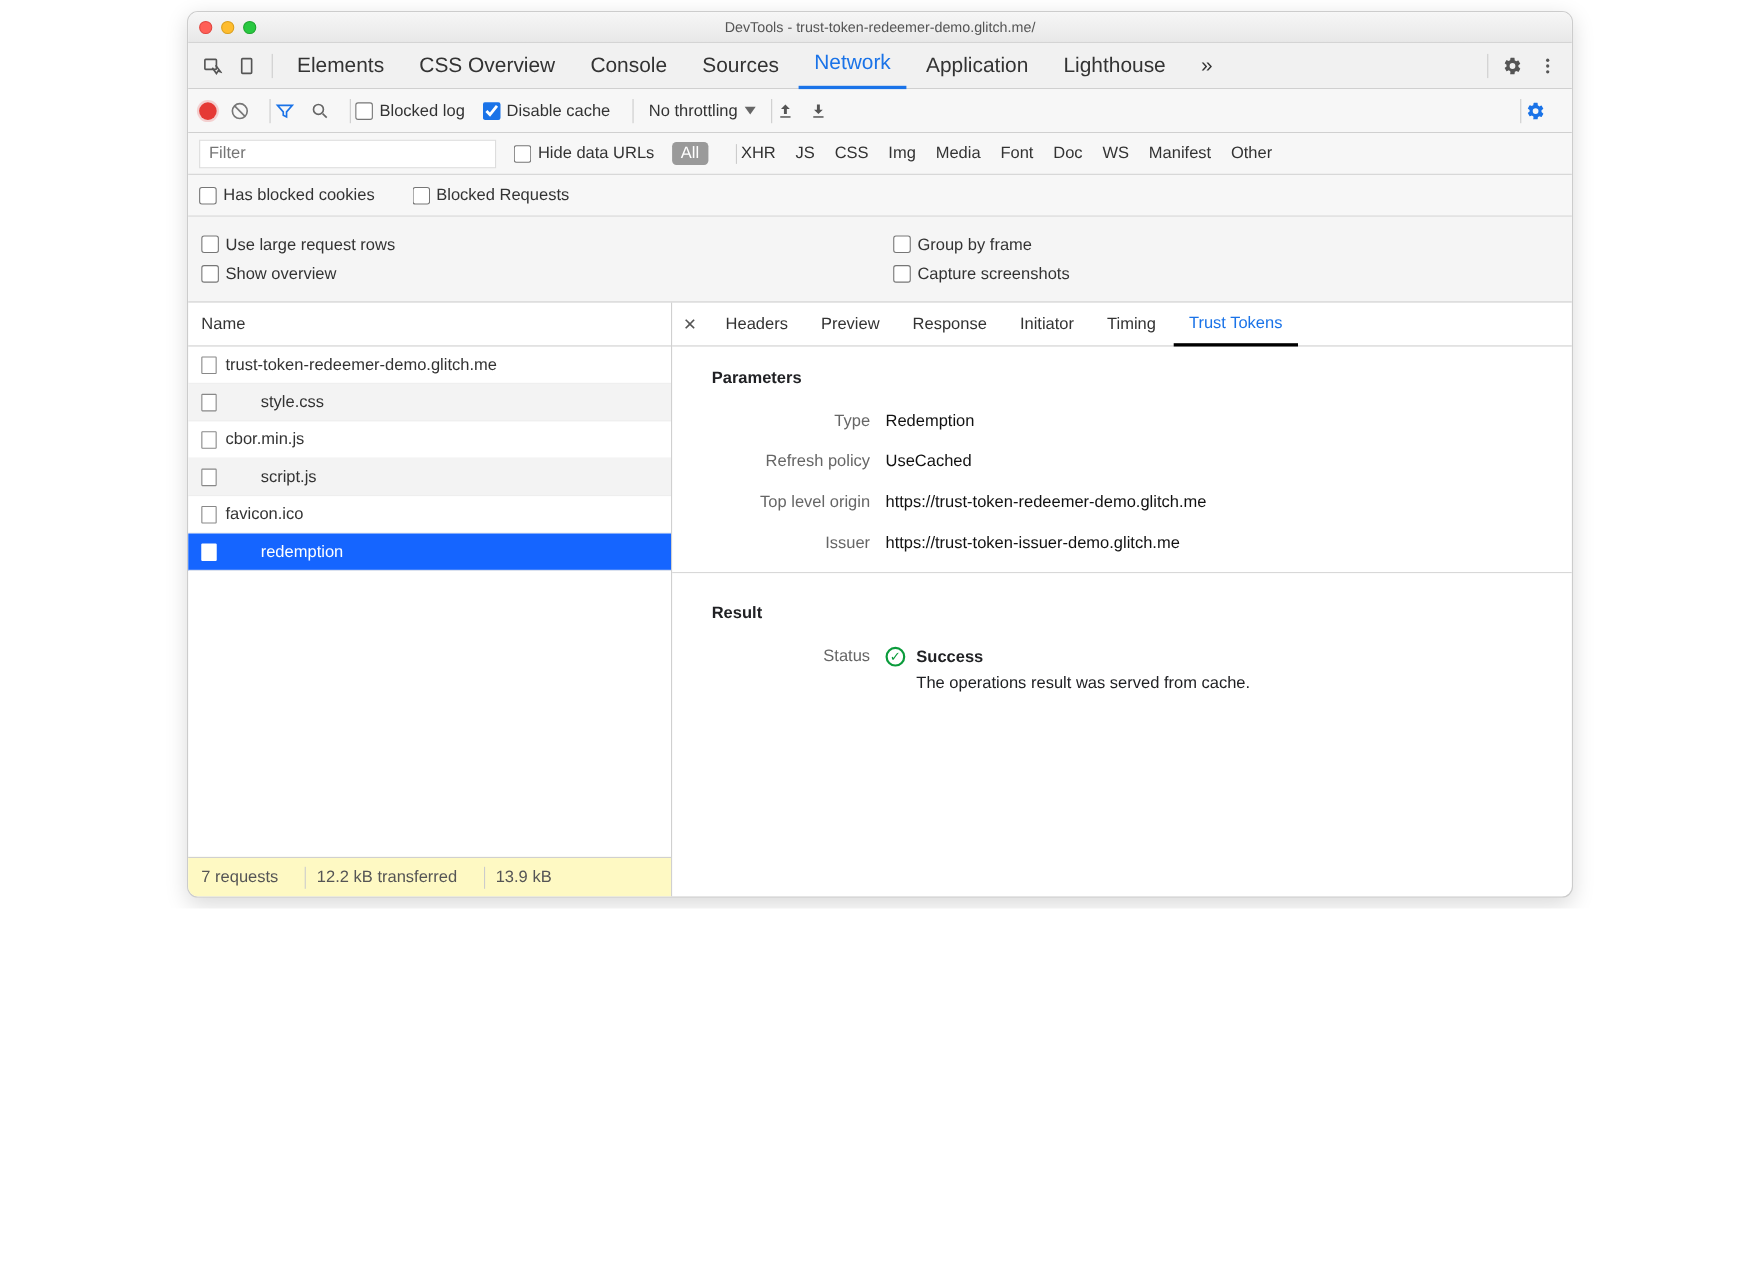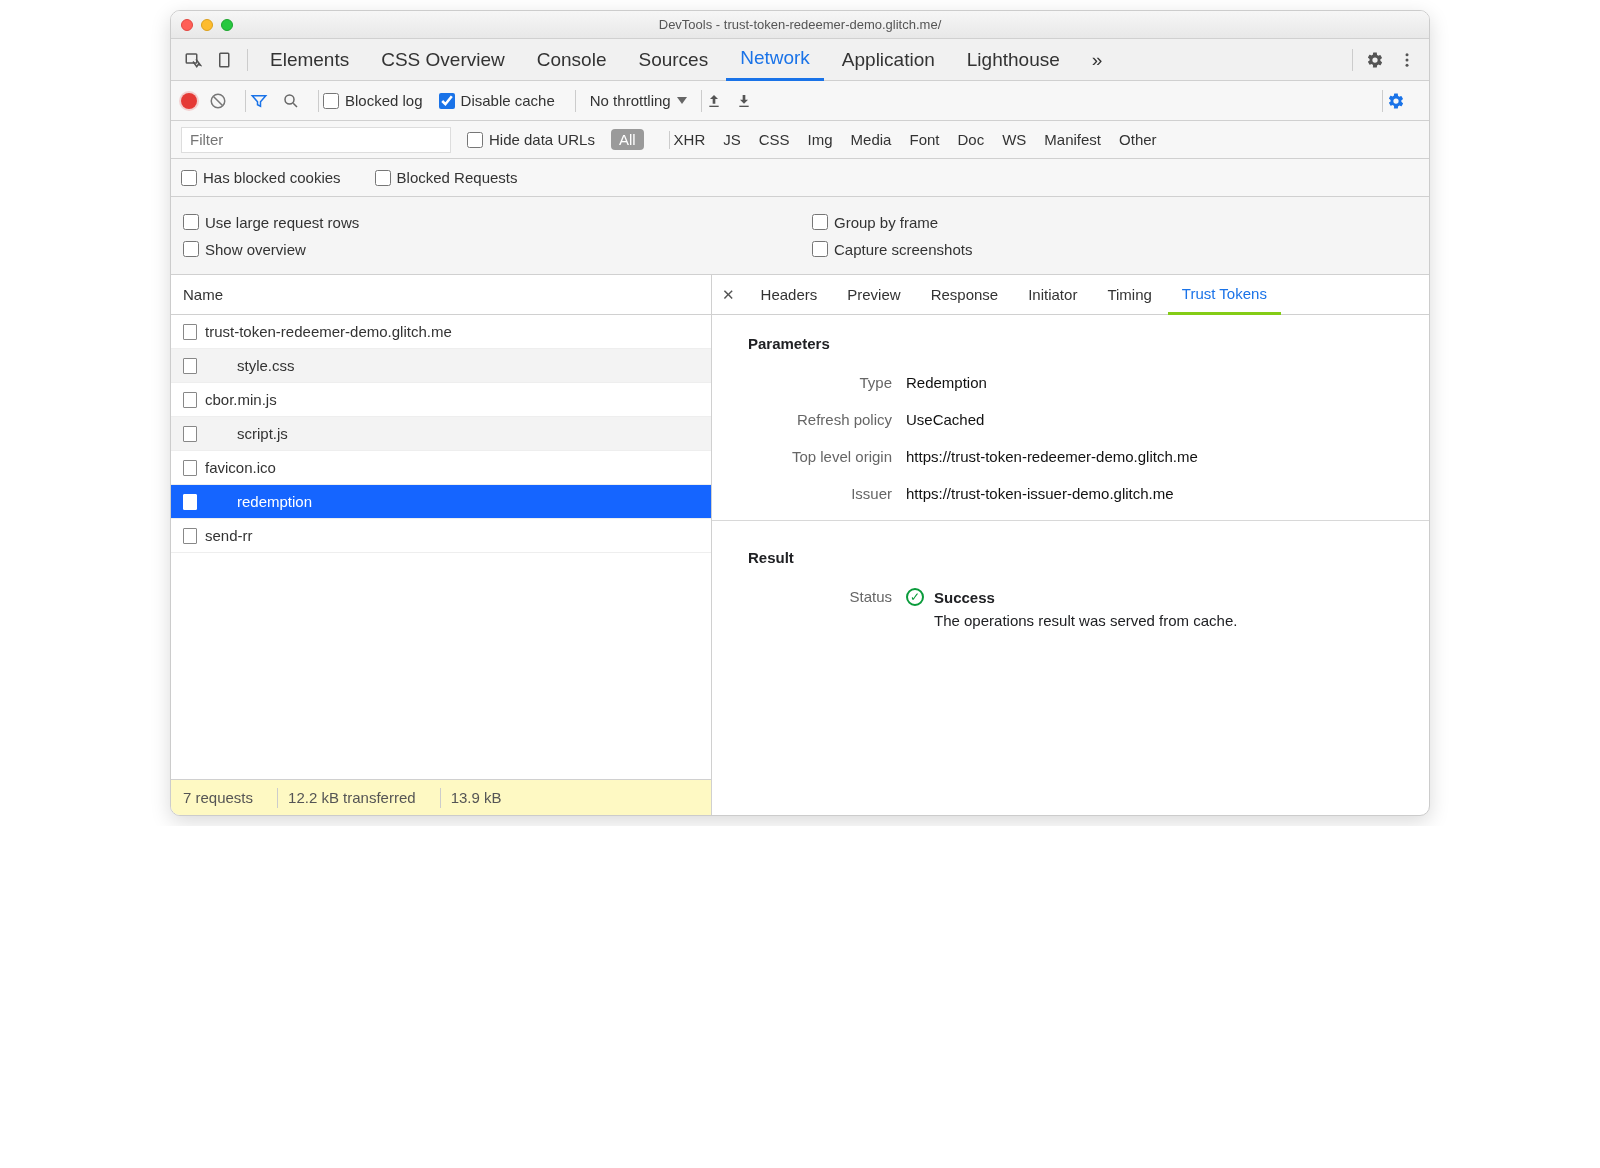--- a/index.html
+++ b/index.html
@@ -64,37 +64,37 @@
   .filter-input{width:270px;height:26px;border:1px solid #ddd;background:#fff;padding:0 8px;font-size:15px;color:#888;margin-right:16px;}
   .pill{padding:2px 8px;border-radius:4px;}
   .pill.all{background:#9a9a9a;color:#fff;margin-right:21px;}
   .ftypes{display:flex;gap:18px;color:#333;}
   .ftypes span{cursor:pointer;}
   .optrow{display:flex;align-items:center;height:38px;border-bottom:1px solid #d0d0d0;padding:0 10px;background:#f7f7f7;gap:18px;}
   .viewopts{display:flex;height:78px;border-bottom:1px solid #d0d0d0;background:#f5f5f5;}
   .viewcol{flex:1;display:flex;flex-direction:column;justify-content:center;gap:10px;padding:0 12px;}
 
   .content{display:flex;height:540px;}
-  .left{width:541px;border-right:1px solid #d0d0d0;display:flex;flex-direction:column;}
+  .left{width:440px;border-right:1px solid #d0d0d0;display:flex;flex-direction:column;}
   .left-header{height:40px;display:flex;align-items:center;padding:0 12px;border-bottom:1px solid #d0d0d0;font-size:15px;color:#333;font-weight:400;}
   .rows{flex:1;overflow:auto;}
   .row{display:flex;align-items:center;gap:8px;height:34px;padding:0 12px;font-size:15px;color:#333;border-bottom:1px solid #eee;cursor:pointer;}
   .row.odd{background:#f3f3f3;gap:40px;}
   .row.selected{background:#1565ff;color:#fff;}
   .file-ico{width:14px;height:16px;border:1px solid #888;border-radius:1px;background:#fff;display:inline-block;position:relative;}
   .row.selected .file-ico{border-color:#fff;}
   .leftfooter{height:36px;border-top:1px solid #d0d0d0;display:flex;align-items:center;padding:0 12px;color:#555;background:#fef9c3;}
   .leftfooter span{padding-right:14px;}
   .leftfooter .sep{width:1px;height:20px;background:#ccc;margin:0 10px;}
 
   .right{flex:1;display:flex;flex-direction:column;}
   .right-tabs{height:40px;display:flex;align-items:center;padding:0 10px;border-bottom:1px solid #d0d0d0;gap:2px;}
   .close-x{font-size:15px;color:#555;margin-right:10px;cursor:pointer;}
   .rtab{padding:0 14px;height:40px;display:flex;align-items:center;color:#333;cursor:pointer;}
-  .rtab.active{color:#1a73e8;border-bottom:3px solid #84cc16;}
+  .rtab.active{color:#1a73e8;border-bottom:3px solid #000000;}
   .panel{flex:1;overflow:auto;}
   .section-title{font-weight:700;padding:20px 36px 12px;}
   .kv{display:flex;padding:10px 36px;gap:14px;}
   .kv .k{width:144px;text-align:right;color:#666;}
   .kv .v{color:#111;}
   hr.sec{border:none;border-top:1px solid #d8d8d8;margin:8px 0;}
   .status-wrap{display:flex;padding:10px 36px;gap:14px;}
   .status-wrap .k{width:144px;text-align:right;color:#666;}
   .status-right{display:flex;flex-direction:column;gap:6px;}
   .success-line{display:flex;align-items:center;gap:10px;}
@@ -285,24 +285,20 @@
             <span>script.js</span>
           </div>
           <div class="row">
             <span class="file-ico"></span>
             <span>favicon.ico</span>
           </div>
           <div class="row odd selected">
             <span class="file-ico"></span>
             <span>redemption</span>
           </div>
-          <div class="row">
-            <span class="file-ico"></span>
-            <span>send-rr</span>
-          </div>
         </div>
       <div class="leftfooter">
         <span>7 requests</span>
         <div class="sep"></div>
         <span>12.2 kB transferred</span>
         <div class="sep"></div>
         <span>13.9 kB</span>
       </div>
     </div>
 

